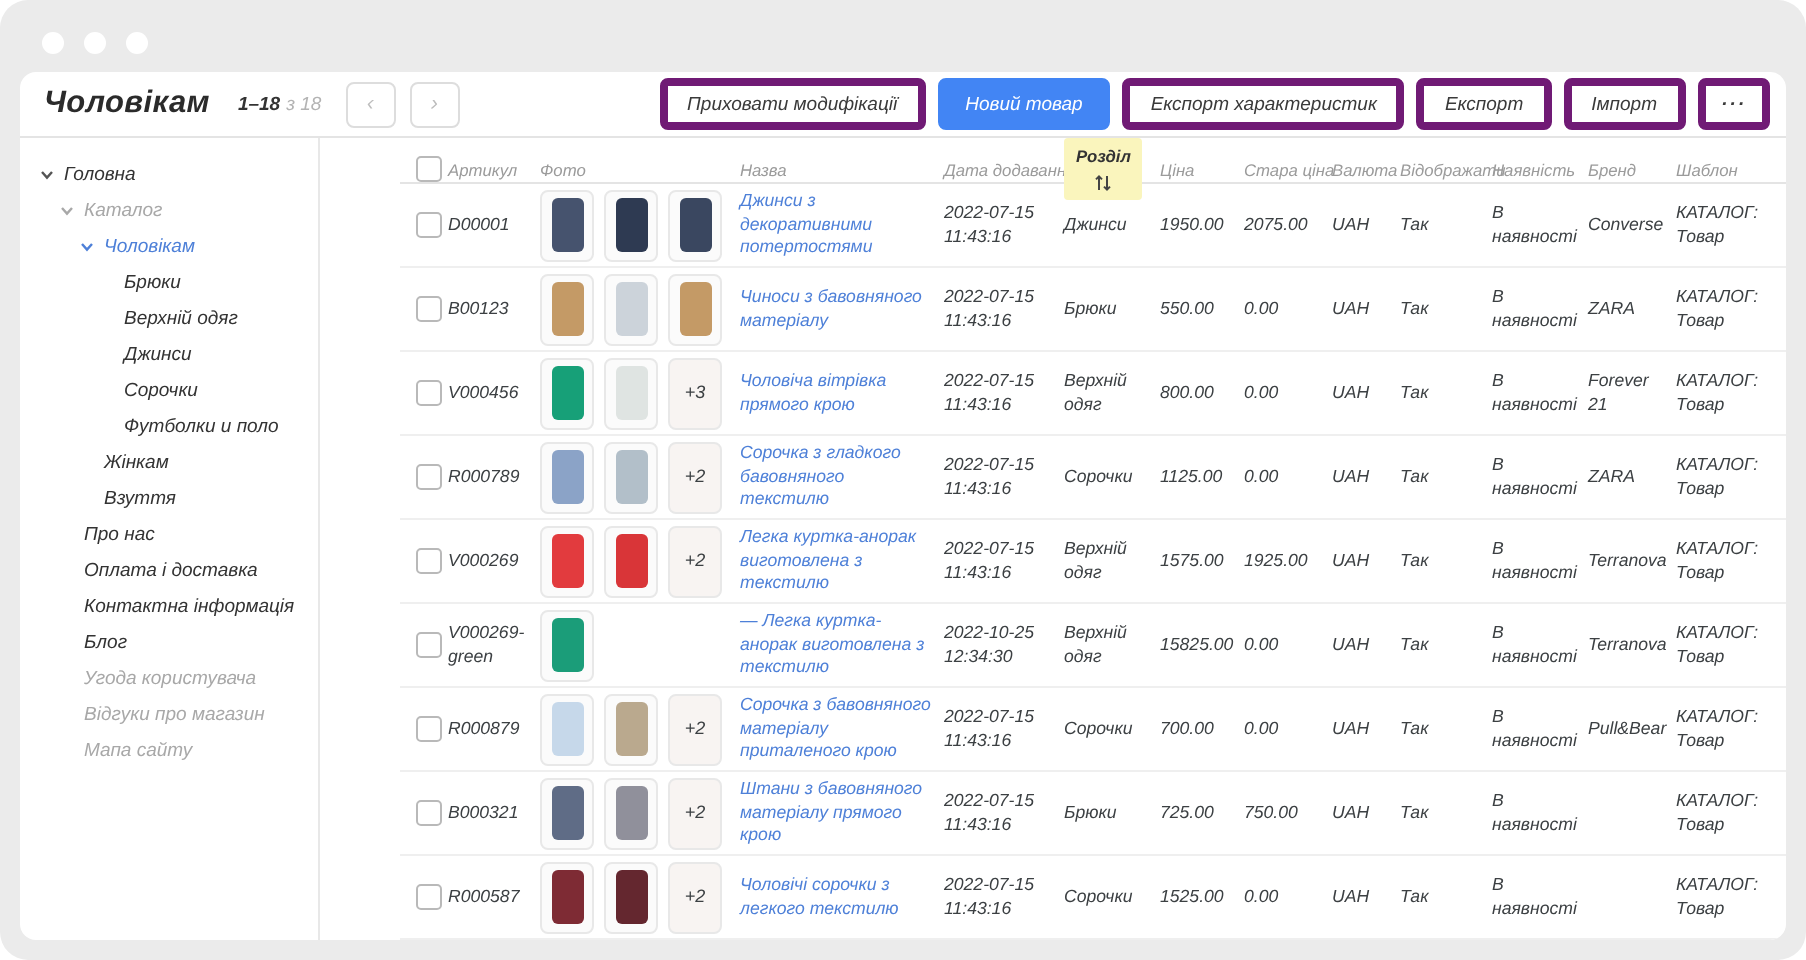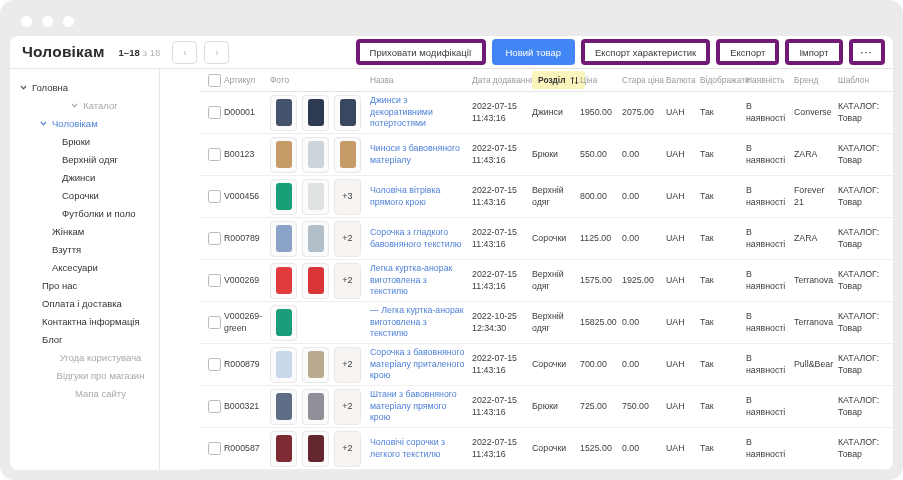--- a/index.html
+++ b/index.html
@@ -1,21 +1,21 @@
 <!DOCTYPE html>
 <html><head>
 <meta charset="utf-8">
 <style>
   * { box-sizing: border-box; margin: 0; padding: 0; }
   html,body { width:903px; height:480px; }
   body { font-family:"Liberation Sans", sans-serif; background:#fff; position:relative; overflow:hidden; }
   .frame { position:absolute; inset:0; background:#ebebeb; border-radius:14px; }
   .dot { position:absolute; top:16px; width:11px; height:11px; border-radius:50%; background:#fff; }
   .window { position:absolute; left:10px; right:10px; top:36px; bottom:10px; background:#fff; border-radius:8px;
-            display:flex; flex-direction:column; overflow:hidden; }
+            display:flex; flex-direction:column; overflow:hidden;font-style:italic; }
 
   
   .topbar { height:33px; flex:0 0 33px; display:flex; align-items:center; padding:0 8px 0 12px; border-bottom:1px solid #e4e4e4; }
   .title { font-size:15.5px; font-weight:700; color:#2b2b2b; letter-spacing:.2px; }
   .pag { margin-left:14px; font-size:9.5px; white-space:nowrap; }
   .pag .rng { font-weight:700; color:#333; }
   .pag .of { color:#b3b3b3; margin-left:3px; }
   .navbtns { margin-left:12px; display:flex; gap:7px; }
   .navbtn { width:25px; height:23px; border:1px solid #ddd; border-radius:4px; background:#fff; color:#bdbdbd;
             display:flex; align-items:center; justify-content:center; font-size:11px; cursor:pointer; }
@@ -29,31 +29,31 @@
   .main { flex:1; display:flex; min-height:0;gap:40px; }
   .sidebar { width:150px; flex:0 0 150px; border-right:1px solid #e8e8e8; padding-top:9px; font-size:9.5px; overflow:hidden; }
   .sitem { display:flex; align-items:center; gap:5px; height:18px; color:#333; cursor:pointer; white-space:nowrap; }
   .sitem svg { flex:0 0 auto; }
   .lv0  { padding-left:10px; }
   .lv1c { padding-left:20px; }
   .lv2c { padding-left:30px; }
   .lv1  { padding-left:32px; }
   .lv2  { padding-left:42px; }
   .lv3  { padding-left:52px; }
-  .muted { color:#a8a8a8;justify-content:center; }
+  .muted { color:#a8a8a8; }
   .active { color:#4e80d8; }
 
   
   .table { flex:1; min-width:0; display:flex; flex-direction:column; font-size:8.8px;
            --cols: 24px 46px 100px 102px 60px 48px 42px 44px 34px 46px 48px 44px 54px 1fr; }
   .thead { display:grid; grid-template-columns:var(--cols); align-items:center; height:23px; flex:0 0 23px;
            color:#9b9b9b; border-bottom:1px solid #e4e4e4; font-size:8.4px; }
   .h { white-space:nowrap; padding-right:4px; cursor:pointer; }
   .pill { display:inline-flex; align-items:center; gap:4px; background:#faf5bd; color:#333; font-weight:700;
-          padding:4px 6px; border-radius:2px; }
+          padding:4px 6px; border-radius:2px;flex-direction:column; }
   .cb { width:13px; height:13px; border:1px solid #b9b9b9; border-radius:2.5px; background:#fff; margin-left:8px; display:block; cursor:pointer; }
   .tbody { flex:1; }
   .trow { display:grid; grid-template-columns:var(--cols); align-items:center; height:42px; border-bottom:1px solid #efefef; color:#3c4043; }
   .c { padding-right:5px; line-height:1.3; }
   .sku { word-break:break-word; }
   .photos { display:flex; gap:5px; align-items:center; }
   .thumb { width:27px; height:36px; border:1px solid #e8e8e8; border-radius:4px; background:#fbfbfb;
            display:flex; align-items:center; justify-content:center; overflow:hidden; flex:0 0 auto; cursor:pointer; }
   .thumb .garment { width:64%; height:78%; border-radius:3px; }
   .thumb.morethumb { background:#f8f4f2; color:#3c4043; font-size:9px; }
@@ -126,23 +126,20 @@
         </div>
       <div class="sitem lv3">
           <span>Футболки и поло</span>
         </div>
       <div class="sitem lv2">
           <span>Жінкам</span>
         </div>
       <div class="sitem lv2">
           <span>Взуття</span>
         </div>
-      <div class="sitem lv2">
-          <span>Аксесуари</span>
-        </div>
       <div class="sitem lv1">
           <span>Про нас</span>
         </div>
       <div class="sitem lv1">
           <span>Оплата і доставка</span>
         </div>
       <div class="sitem lv1">
           <span>Контактна інформація</span>
         </div>
       <div class="sitem lv1">

